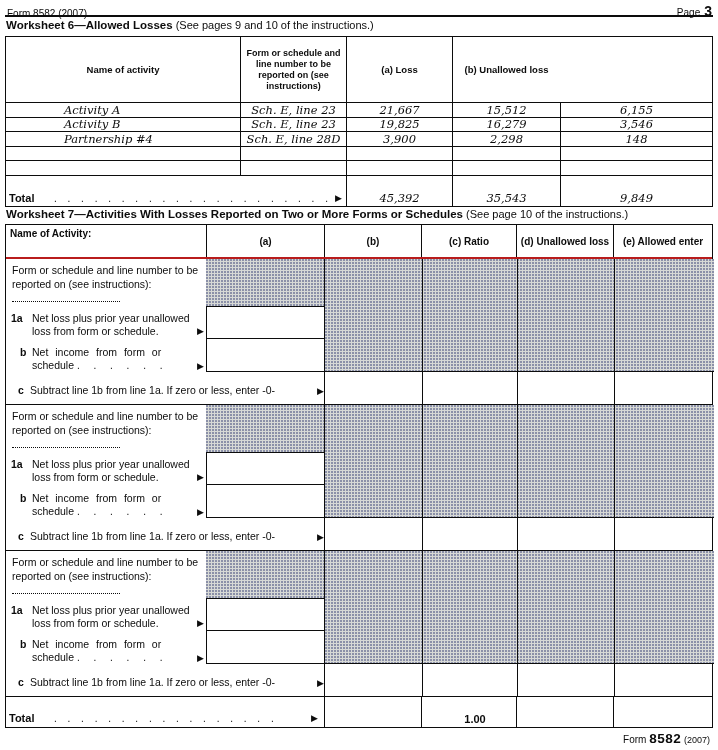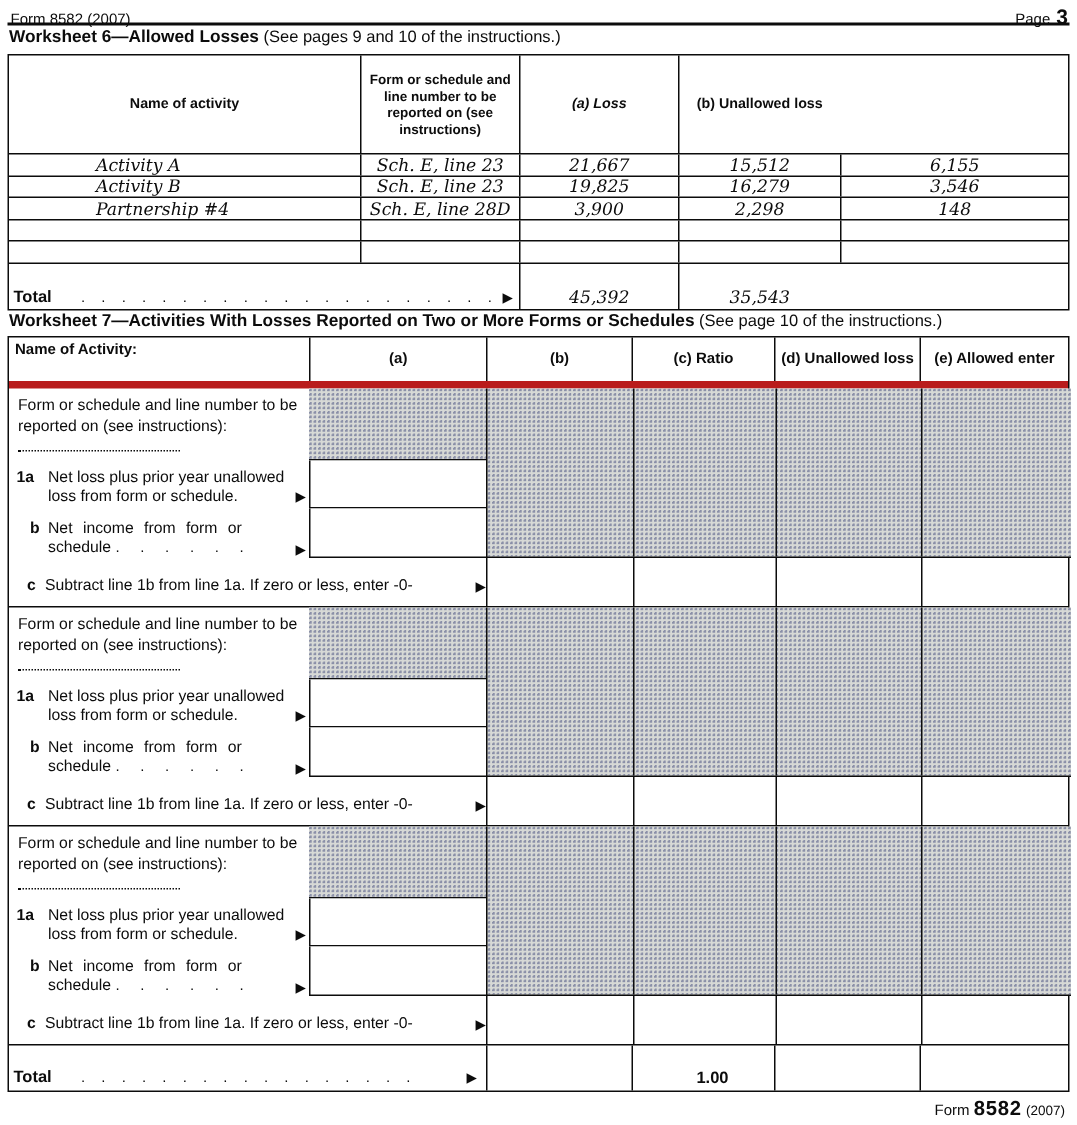--- a/index.html
+++ b/index.html
@@ -34,40 +34,40 @@
   
   .arrow { font-size:9px; line-height:10px; }
   .lead  { letter-spacing:1px; word-spacing:6px; color:#0c0c0c; font-weight:normal; overflow:hidden; white-space:nowrap; }
   .hand  { font-family:"DejaVu Serif", serif; font-style:italic; font-size:11.5px; }
 
   
   .w6 { position:absolute; left:5px; top:36px; width:708px;
         border:1px solid #0c0c0c; border-top:1.5px solid #0c0c0c; }
   .w6 .row { display:flex; }
   .w6 .row > div + div { border-left:1px solid #0c0c0c; }
-  .w6 .c1 { width:234px; } .w6 .c2 { width:106px; } .w6 .c3 { width:106px;font-style:italic; }
+  .w6 .c1 { width:234px; } .w6 .c2 { width:106px; } .w6 .c3 { width:106px; }
   .w6 .c4 { width:108px; } .w6 .c5 { flex:1; }
   .w6hdr { height:66px; border-bottom:1px solid #0c0c0c; }
   .w6hdr > div { display:flex; align-items:center; justify-content:center;
                  text-align:center; font-weight:bold; font-size:9.5px; padding:1px 4px; line-height:11px; }
   .w6hdr .c2 { font-size:9px; }
   .w6row { height:14.5px; border-bottom:1px solid #0c0c0c; }
   .w6row > div { display:flex; align-items:center; justify-content:center; overflow:hidden; }
   .w6row .c1 { justify-content:flex-start; padding-left:58px; }
   .w6tot { height:30px; }
   .w6tot .lbl { width:340px; position:relative; }
   .w6tot .lbl .t { position:absolute; left:3px; bottom:2px; font-weight:bold; font-size:11px; }
   .w6tot .lbl .lead { position:absolute; left:48px; right:18px; bottom:2px; font-size:10px; }
   .w6tot .lbl .arrow { position:absolute; right:4px; bottom:3px; }
   .w6tot .val { display:flex; align-items:flex-end; justify-content:center; padding-bottom:1px; }
 
   
   .w7 { position:absolute; left:5px; top:224px; width:708px;
         border:1px solid #0c0c0c; border-top:1.5px solid #0c0c0c; }
-  .w7hdr { display:flex; height:34px; border-bottom:5px solid #b91c1c; }
+  .w7hdr { display:flex; height:34px; border-bottom:2px solid #b91c1c; }
   .w7hdr > div + div { border-left:1px solid #0c0c0c; }
   .w7hdr > div { display:flex; align-items:center; justify-content:center; text-align:center;
                  font-weight:bold; font-size:10px; line-height:11px; padding:1px 3px; }
   .w7hdr .h1 { width:200px; align-items:flex-start; justify-content:flex-start; text-align:left; padding:3px 0 0 4px; }
   .w7hdr .h2 { width:118px; } .w7hdr .h3 { width:97px; } .w7hdr .h4 { width:95px; }
   .w7hdr .h5 { width:97px; }  .w7hdr .h6 { flex:1; }
 
   .blk { position:relative; height:146px; border-bottom:1px solid #0c0c0c; font-size:10.5px; }
   .blk .grayA { position:absolute; left:200px; top:0; width:118px; height:48px;
                 border-bottom:1px solid #0c0c0c; }
@@ -173,20 +173,21 @@
     </div>
 
     <div class="row w6tot">
       <div class="lbl">
         <span class="t">Total</span>
         <span class="lead">. . . . . . . . . . . . . . . . . . . . . .</span>
         <span class="arrow">▶</span>
       </div>
       <div class="c3 val hand">45,392</div>
       <div class="c4 val hand">35,543</div>
+      <div class="c5 val hand">9,849</div>
     </div>
   </div>
 
   <div class="wstitle" style="top:208px;">
     <b>Worksheet 7—Activities With Losses Reported on Two or More Forms or Schedules</b>
     <span>(See page 10 of the instructions.)</span>
   </div>
 
   <div class="w7">
     <div class="w7hdr">

